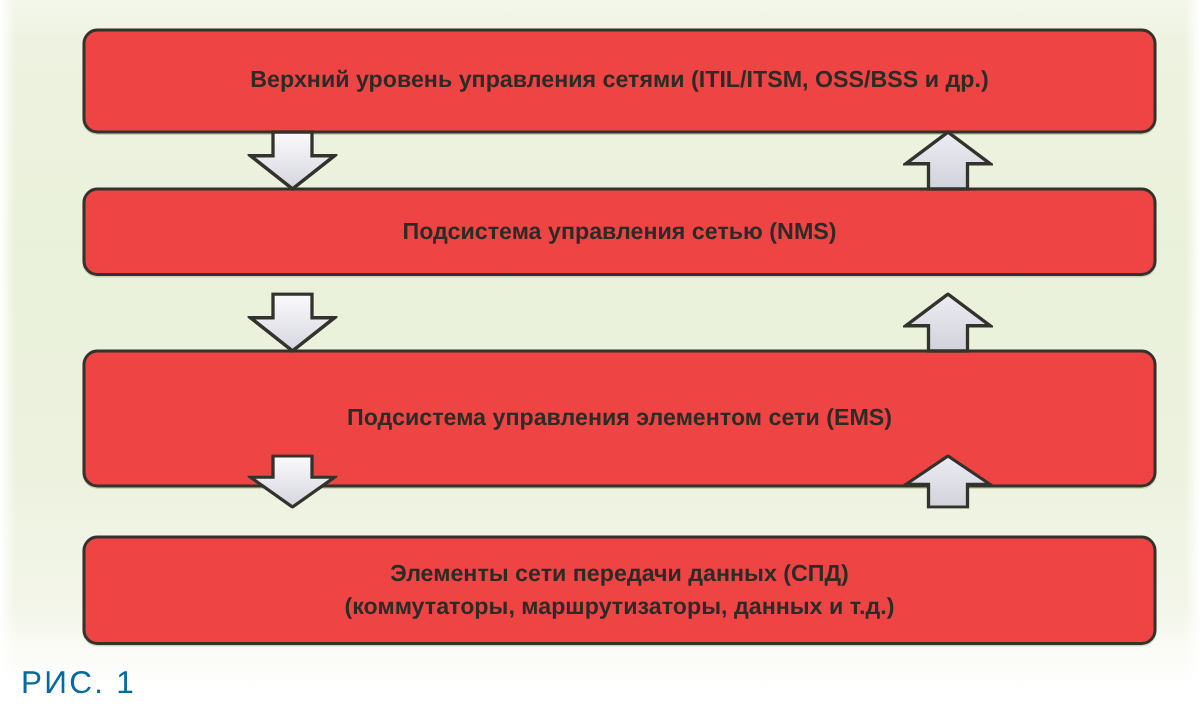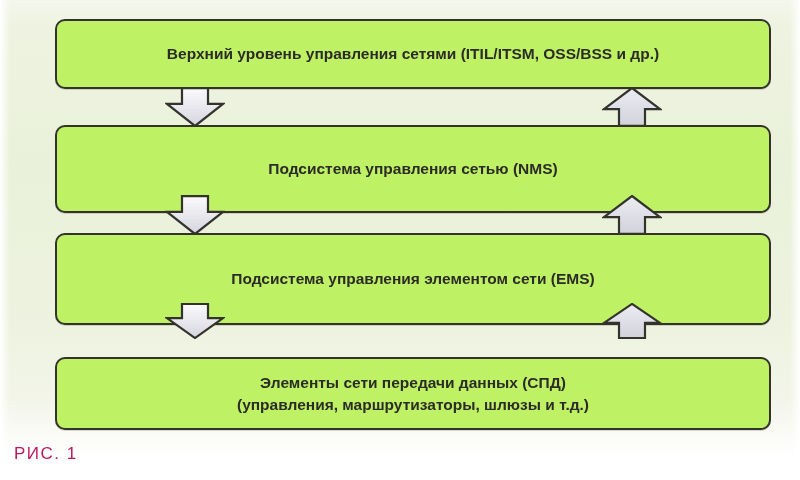--- a/index.html
+++ b/index.html
@@ -25,50 +25,50 @@
   .edge-fade-left, .edge-fade-right {
     position: absolute; top: 0; width: 10px; height: 480px;
   }
   .edge-fade-left  { left: 0;  background: linear-gradient(90deg, #ffffff, rgba(255,255,255,0)); }
   .edge-fade-right { right: 0; background: linear-gradient(270deg, #ffffff, rgba(255,255,255,0)); }
 
   .layer-box {
     position: absolute;
     left: 55px; width: 716px;
     box-sizing: border-box;
-    background: #bef264;
+    background: #ef4444;
     border: 2px solid #34322c;
     border-radius: 10px;
     display: flex;
     flex-direction: column;
     align-items: center;
     justify-content: center;
     text-align: center;
     color: #2d2b27;
     font-size: 15.5px;
     font-weight: 700;
     line-height: 1.4;
     box-shadow: 0 1px 0 rgba(120,110,60,0.25);
   }
   #box-1 { top: 19px;  height: 70px; }
-  #box-2 { top: 125px; height: 88px; }
+  #box-2 { top: 125px; height: 59px; }
   #box-3 { top: 233px; height: 92px; }
   #box-4 { top: 337px; height: 73px; margin-top: 20px; }
 
   .arrow {
     position: absolute;
     width: 60px;
   }
   .caption {
     position: absolute;
     left: 14px; top: 444px;
-    font-size: 17px;
+    font-size: 21px;
     font-weight: 400;
     letter-spacing: 1.5px;
-    color: #be185d;
+    color: #0369a1;
   }
 </style>
 </head>
 <body>
 
 <div class="scan-bg"></div>
 <div class="edge-fade-left"></div>
 <div class="edge-fade-right"></div>
 
 <div class="layer-box" id="box-1">
@@ -78,21 +78,21 @@
 <div class="layer-box" id="box-2">
   <span>Подсистема управления сетью (NMS)</span>
 </div>
 
 <div class="layer-box" id="box-3">
   <span>Подсистема управления элементом сети (EMS)</span>
 </div>
 
 <div class="layer-box" id="box-4">
   <span>Элементы сети передачи данных (СПД)</span>
-  <span>(управления, маршрутизаторы, шлюзы и т.д.)</span>
+  <span>(коммутаторы, маршрутизаторы, данных и т.д.)</span>
 </div>
 
 <svg width="0" height="0" style="position:absolute">
   <defs>
     <linearGradient id="gradDown" x1="0" y1="0" x2="0" y2="1">
       <stop offset="0" stop-color="#fbfbfd"></stop>
       <stop offset="1" stop-color="#d5d5de"></stop>
     </linearGradient>
     <linearGradient id="gradUp" x1="0" y1="0" x2="0" y2="1">
       <stop offset="0" stop-color="#ececf2"></stop>

